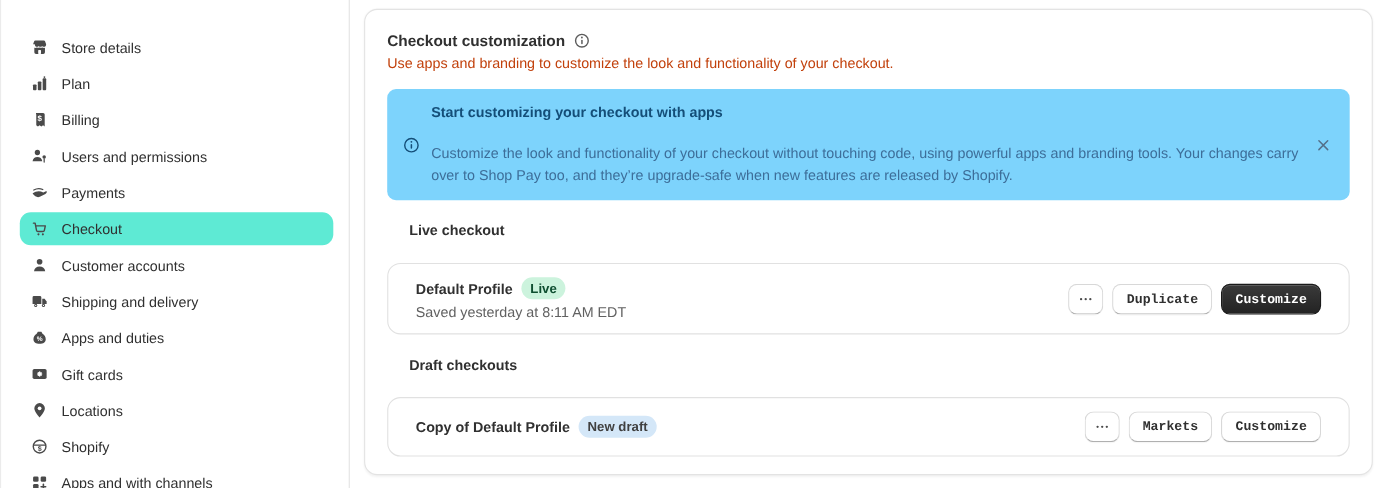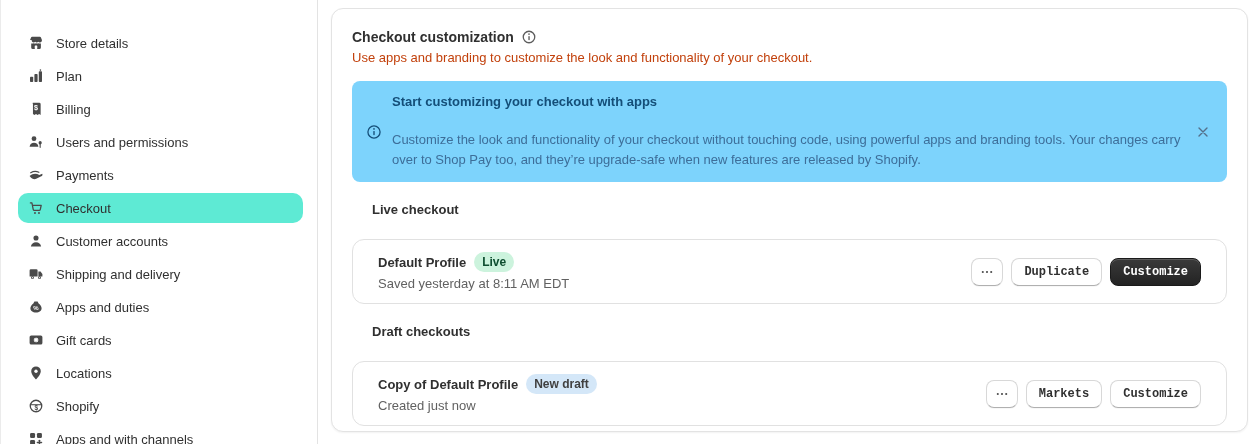--- a/index.html
+++ b/index.html
@@ -259,21 +259,20 @@
       </div>
 
       <div class="section-h">Draft checkouts</div>
 
       <div class="profile-card">
         <div class="pc-left">
           <div class="pc-title-row">
             <span>Copy of Default Profile</span>
             <span class="badge draft">New draft</span>
           </div>
-          <div class="pc-meta">Created just now</div>
         </div>
         <div class="pc-actions">
           <button class="btn icon-only">
             <svg width="14" height="14" viewBox="0 0 20 20">
                 <g fill="#4a4a4a">
                   <circle cx="4" cy="10" r="1.5"></circle>
                   <circle cx="10" cy="10" r="1.5"></circle>
                   <circle cx="16" cy="10" r="1.5"></circle>
                 </g>
               </svg>

